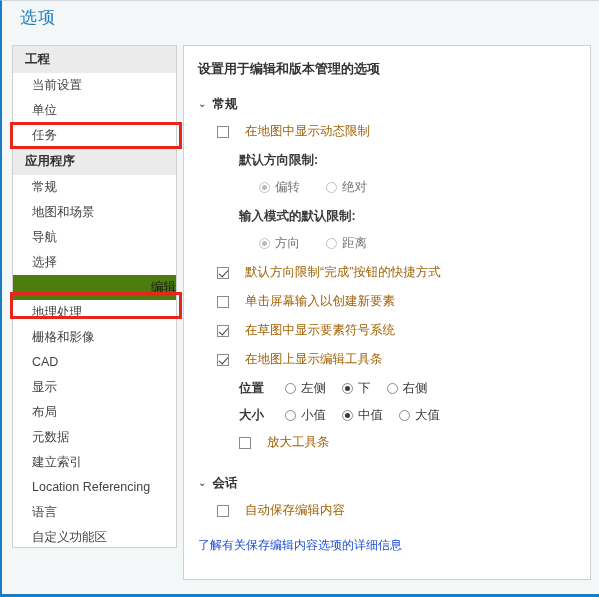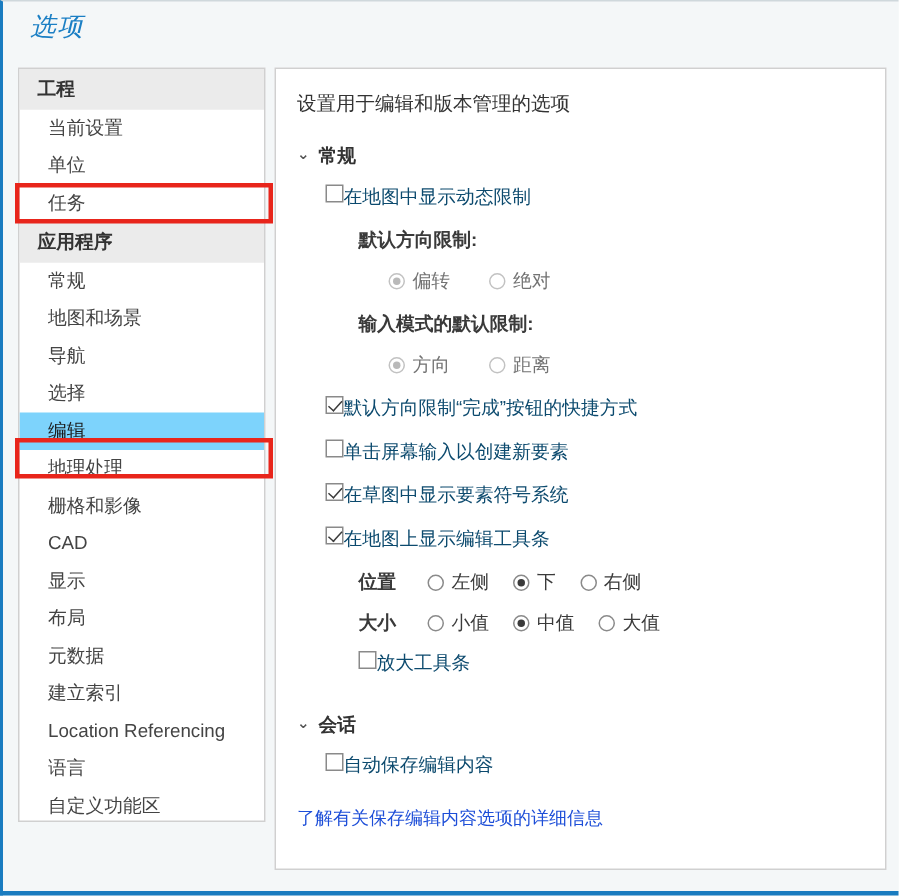--- a/index.html
+++ b/index.html
@@ -20,21 +20,20 @@
     border-top: 1px solid #cfd8dc;
   }
   #title-bar {
     height: 32px;
     padding: 5px 0 0 18px;
   }
   #page-title {
     font-size: 17px;
     color: #1b7fc4;
     letter-spacing: 1px;
-    font-style: italic;
   }
   #body-area {
     position: absolute;
     left: 0; top: 33px; right: 0; bottom: 4px;
   }
   
   #sidebar {
     position: absolute;
     left: 10px; top: 11px;
     width: 165px; height: 503px;
@@ -52,22 +51,23 @@
     border-bottom: 1px solid #ebebeb;
   }
   .nav-item {
     font-size: 12.5px;
     color: #444;
     padding: 4px 0 4px 19px;
     line-height: 17px;
     white-space: nowrap;
   }
   .nav-item.selected {
-    background: #7dd3fc;
+    background: #4d7c0f;
     color: #1a1a1a;
+    text-align: right;
   }
   
   .red-box {
     position: absolute;
     border: 3px solid #e8251b;
     pointer-events: none;
   }
   #red-box-units  { left: 8px;  top: 88px;  width: 172px; height: 27px; }
   #red-box-edit   { left: 8px;  top: 258px; width: 172px; height: 27px; }
   
@@ -75,21 +75,21 @@
     position: absolute;
     left: 181px; top: 11px;
     width: 408px; height: 535px;
     background: #ffffff;
     border: 1px solid #d0d0d0;
     overflow: hidden;
   }
   #main-inner { padding: 12px 14px 0 14px; }
   #panel-heading {
     font-size: 13px;
-    font-weight: normal;
+    font-weight: bold;
     color: #333;
     margin: 2px 0 18px 0;
   }
   .section-header {
     display: flex;
     align-items: center;
     gap: 6px;
     font-size: 12.5px;
     font-weight: bold;
     color: #333;
@@ -99,25 +99,25 @@
     font-size: 10px;
     color: #555;
     line-height: 1;
     display: inline-block;
     transform: translateY(-1px);
   }
   .section-body { padding-left: 19px; }
   
   .check-row {
     display: flex;
-    align-items: flex-start;
-    gap: 0;
+    align-items: center;
+    gap: 16px;
     margin-bottom: 12px;
     font-size: 12.5px;
-    color: #0c4a6e;
+    color: #a16207;
   }
   .cbx {
     width: 12px; height: 12px;
     border: 1px solid #8a8a8a;
     background: #fff;
     position: relative;
     flex: 0 0 auto;
   }
   .cbx.checked::after {
     content: "";

